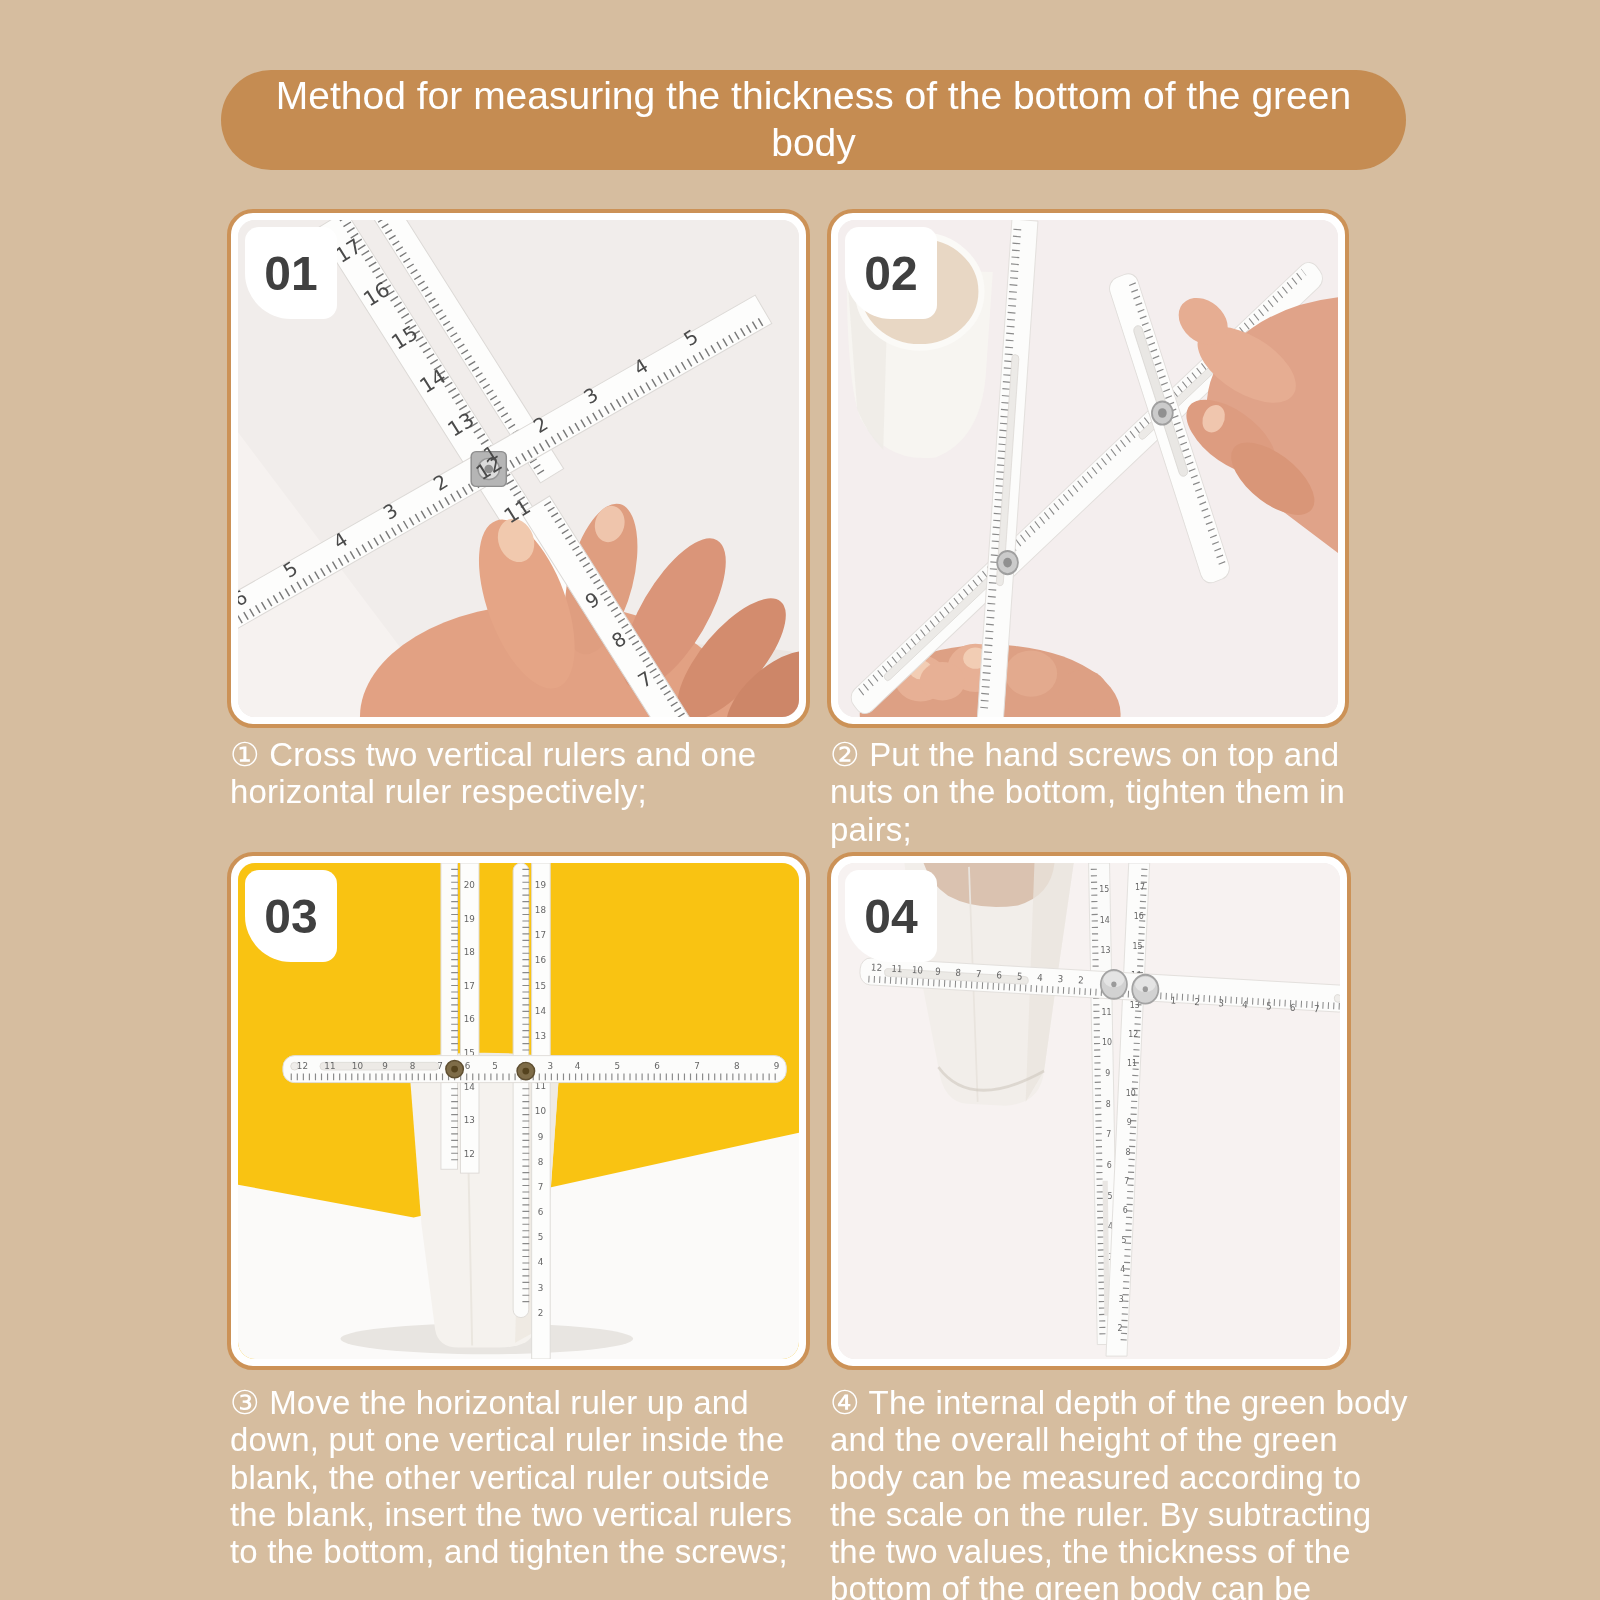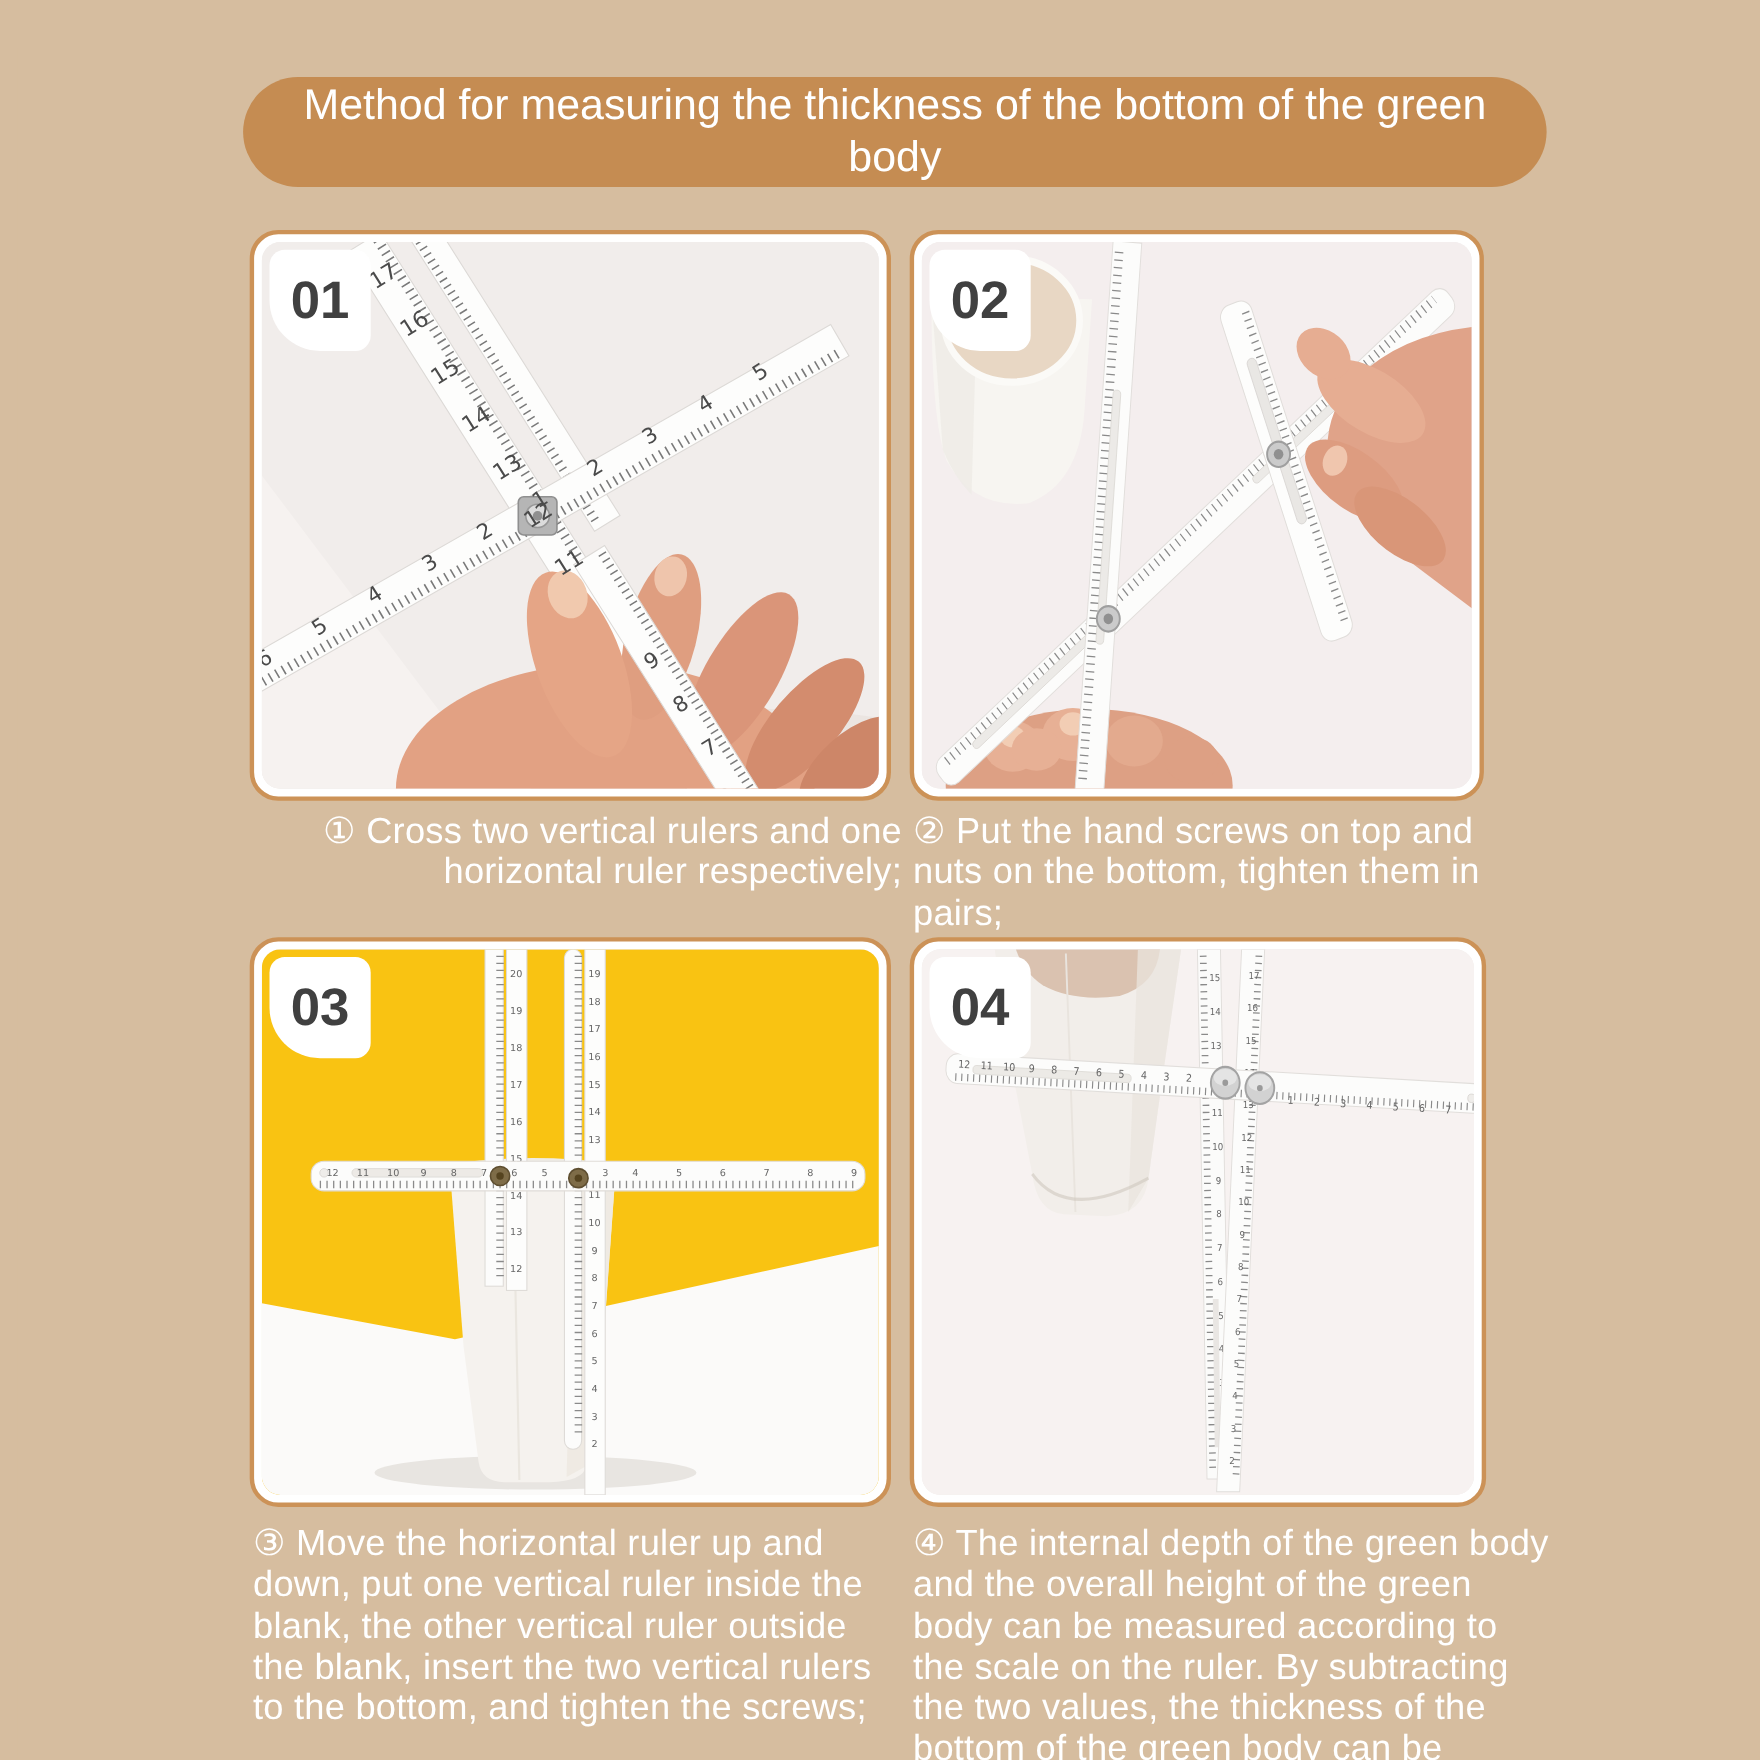--- a/index.html
+++ b/index.html
@@ -29,21 +29,21 @@
   }
 
   .caption {
     position:absolute; color:#ffffff; font-size:33px; line-height:1.13;
     white-space:pre-line; letter-spacing:0.2px;
   }
   #panel1 { left:211px; top:165px;  width:583px; height:519px; }
   #panel2 { left:811px; top:165px;  width:522px; height:519px; }
   #panel3 { left:211px; top:808px;  width:583px; height:518px; }
   #panel4 { left:811px; top:808px;  width:524px; height:518px; }
-  #cap1 { left:214px; top:692px;  width:590px;text-align:right; }
+  #cap1 { left:214px; top:692px;  width:590px; }
   #cap2 { left:814px; top:692px;  width:590px; }
   #cap3 { left:214px; top:1340px; width:600px; }
   #cap4 { left:814px; top:1340px; width:600px; }
 
   svg text { font-family:"DejaVu Sans", sans-serif; }
 </style>
 </head>
 <body>
 
 <div class="stage">

